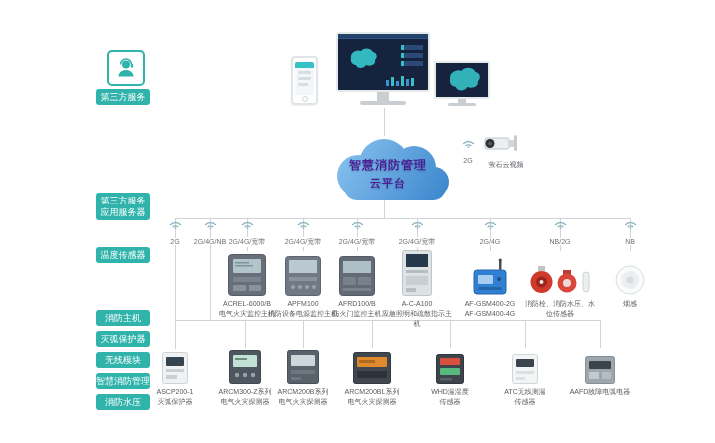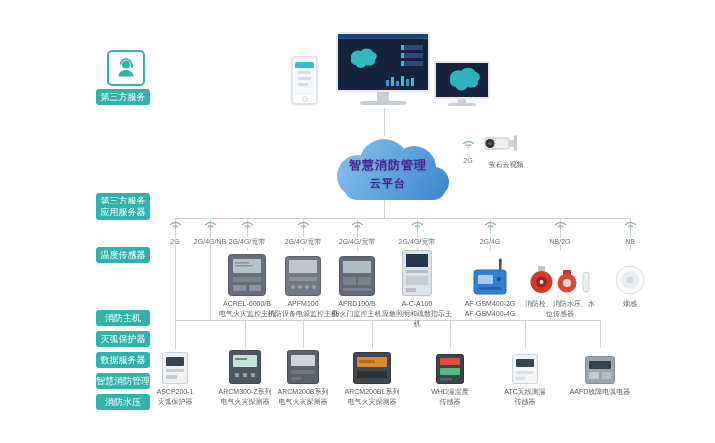--- a/index.html
+++ b/index.html
@@ -88,21 +88,21 @@
     </svg>
   </div>
   <div class="teal-box" style="top:89px">第三方服务</div>
 
   <div class="teal-box" style="top:193px">第三方服务</div>
   <div class="teal-box" style="top:204px">应用服务器</div>
   <div class="teal-box" style="top:247px">温度传感器</div>
 
   <div class="teal-box" style="top:310px">消防主机</div>
   <div class="teal-box" style="top:331px">灭弧保护器</div>
-  <div class="teal-box" style="top:352px">数据服务器</div>
+  <div class="teal-box" style="top:352px">无线模块</div>
   <div class="teal-box" style="top:373px">智慧消防管理</div>
   <div class="teal-box" style="top:394px">消防水压</div>
 
   <div class="phone">
     <div class="ph-screen">
       <div class="ph-bar"></div>
       <div class="ph-row"></div>
       <div class="ph-row"></div>
       <div class="ph-row" style="width:10px"></div>
     </div>

